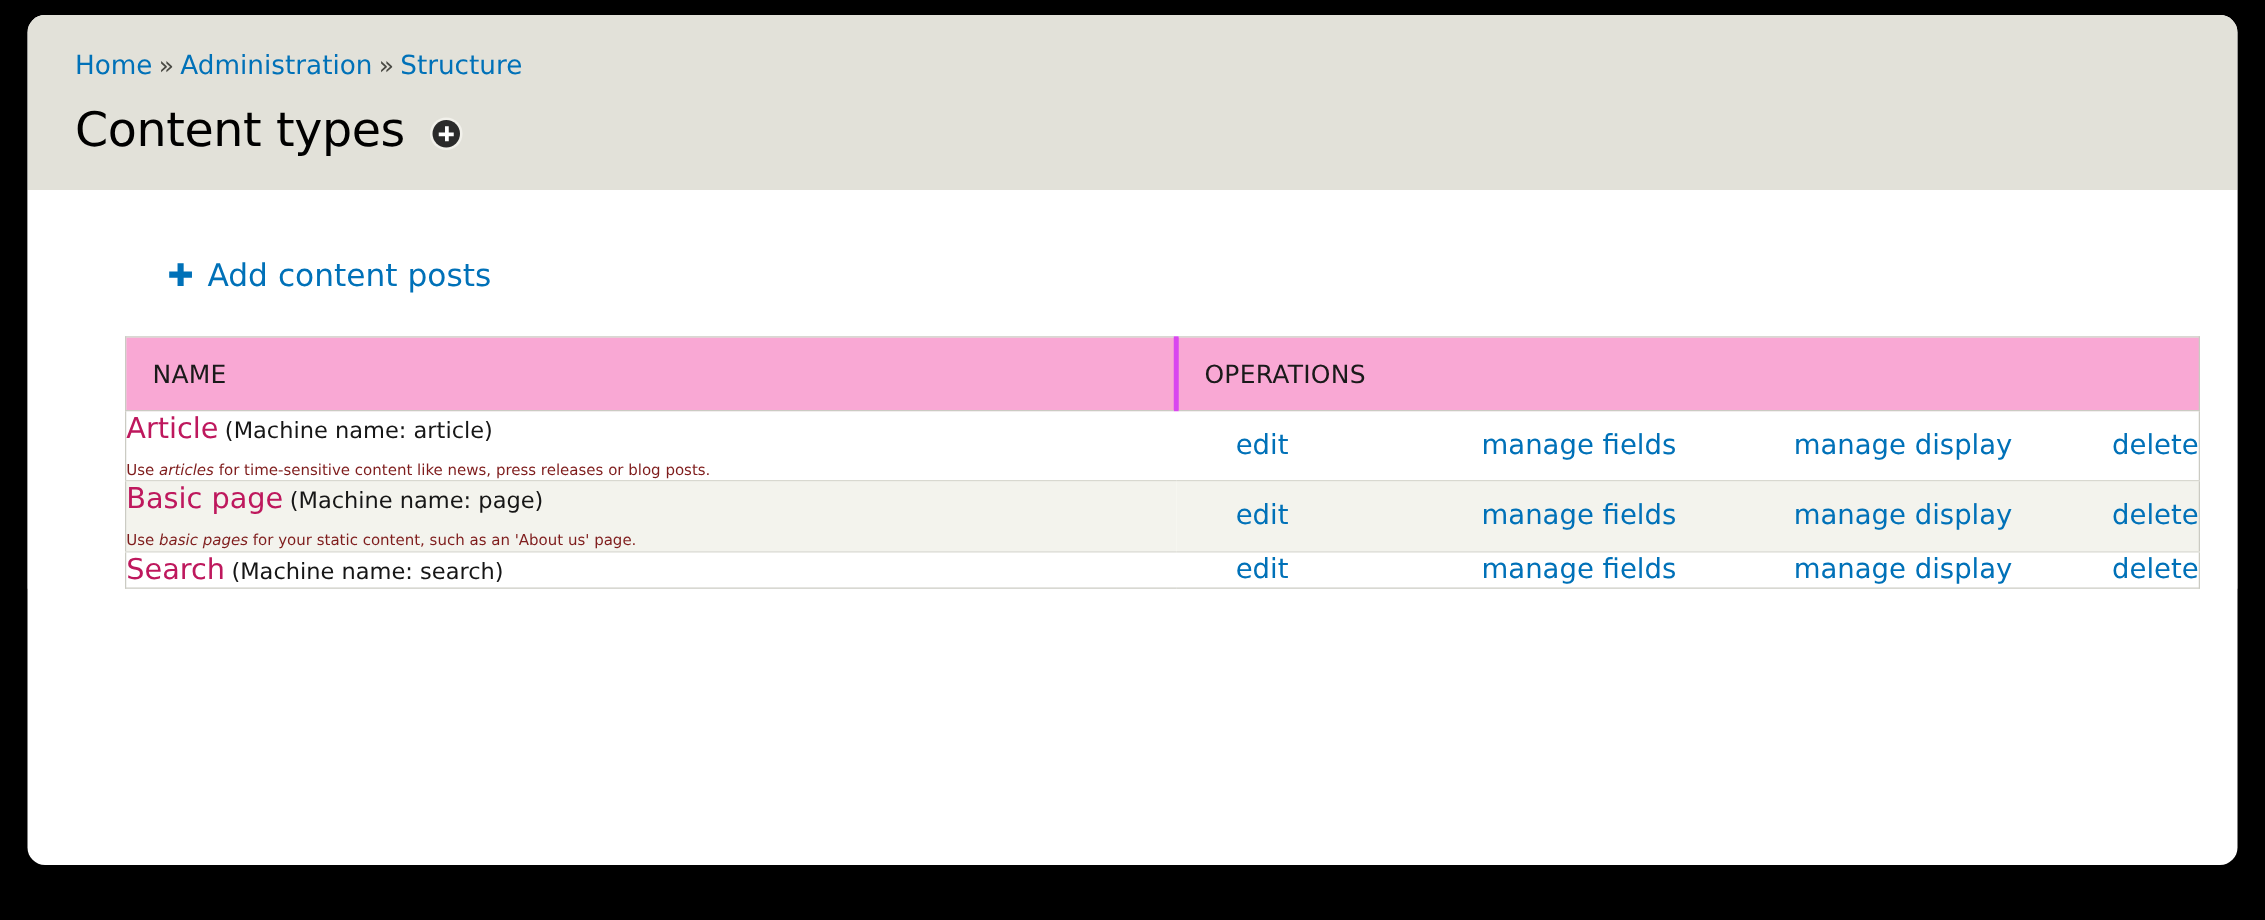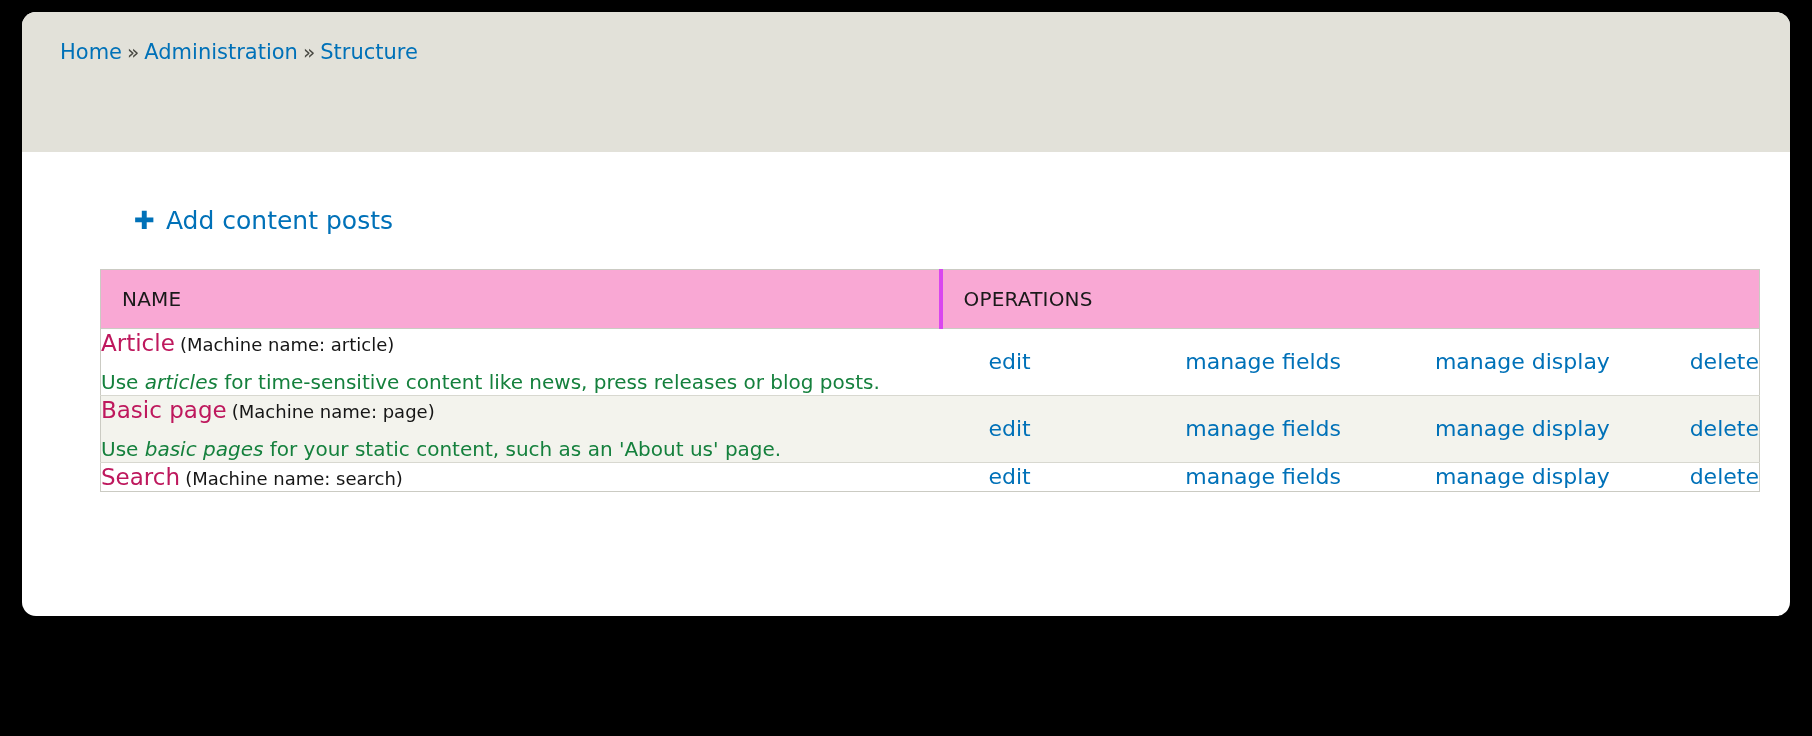--- a/index.html
+++ b/index.html
@@ -11,21 +11,21 @@
     font-family: "DejaVu Sans", sans-serif;
     overflow: hidden;
   }
 
   
   #page-frame {
     position: absolute;
     left: 22px;
     top: 12px;
     width: 1768px;
-    height: 604px;
+    height: 680px;
     background: #ffffff;
     border-radius: 14px;
     overflow: hidden;
   }
 
   
   #header-band {
     background: #e2e1d9;
     padding: 30px 0 22px 16px;
     height: 140px;
@@ -152,22 +152,22 @@
   .type-name {
     font-size: 23px;
     color: #be185d;
     line-height: 1.25;
   }
   .type-machine {
     font-size: 18px;
     color: #161616;
   }
   .type-desc {
-    font-size: 20px;
-    color: #15803d;
+    font-size: 12px;
+    color: #7f1d1d;
     margin-top: 11px;
     line-height: 1.3;
   }
   .type-desc em { font-style: italic; }
 
   .ops-cell { padding: 0; }
   .ops-list {
     display: flex;
     align-items: center;
     justify-content: space-between;
@@ -190,20 +190,24 @@
 <body>
 
 <div id="page-frame">
 
   <div id="header-band">
 
     <nav id="breadcrumb">
       <a href="#">Home</a><span class="crumb-sep">»</span><a href="#">Administration</a><span class="crumb-sep">»</span><a href="#">Structure</a>
     </nav>
 
+    <div id="title-row">
+      <h1 id="page-title">Content types</h1>
+      <span id="contextual-badge"></span>
+    </div>
 
   </div>
 
   <div id="content-area">
 
     <div id="action-links">
       <a href="#" id="add-content-type">
         <span class="plus-glyph">✚</span>
         <span>Add content posts</span>
       </a>

